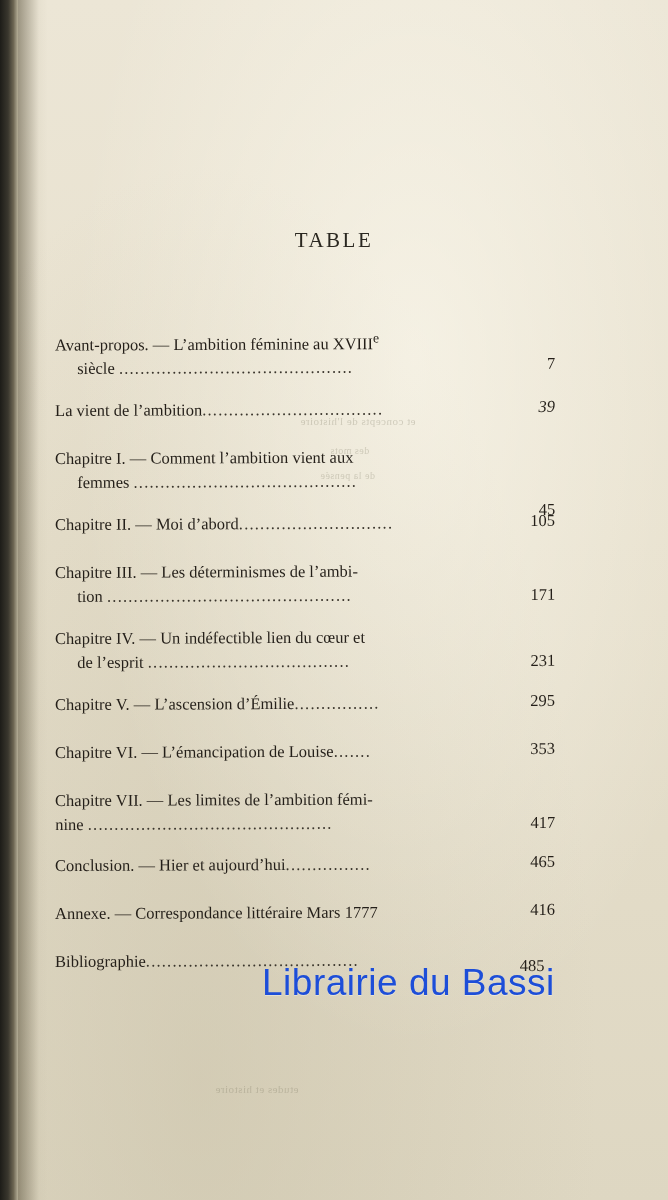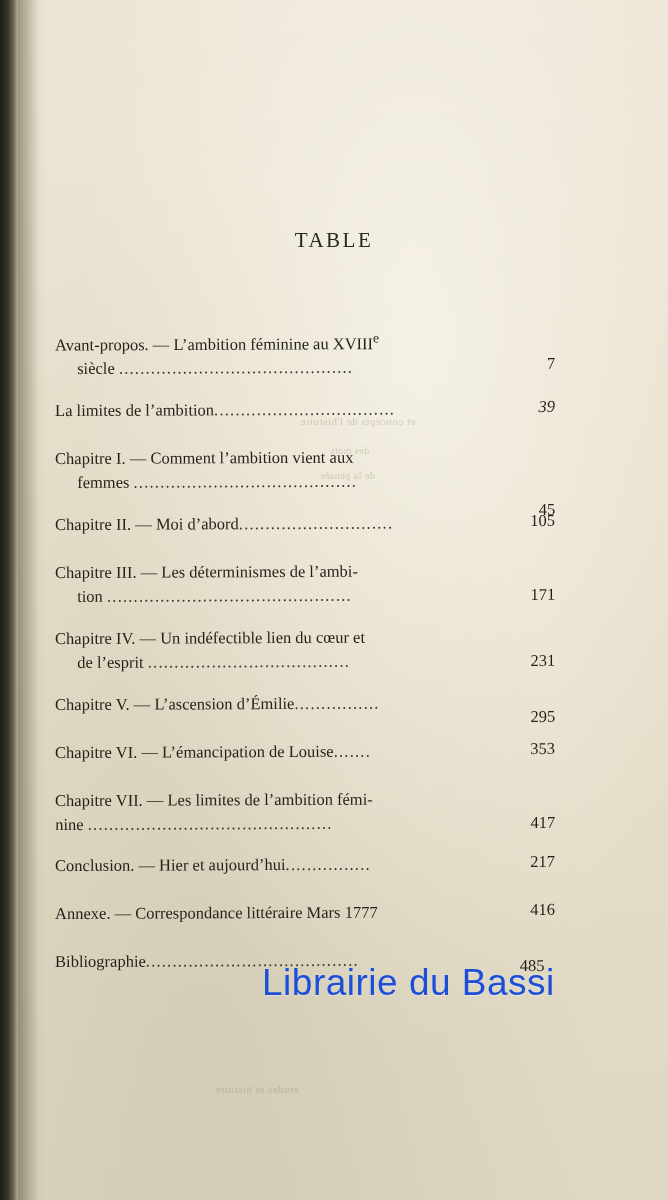--- a/index.html
+++ b/index.html
@@ -145,21 +145,21 @@
         <div class="entry-text">
           <span>Avant-propos. — L’ambition féminine au XVIII</span><sup>e</sup><br>
           <span class="indent"></span><span>siècle</span>
           <span class="leader">............................................</span>
         </div>
         <div class="page-num" style="top:26px;">7</div>
       </div>
 
       <div class="entry rotslight" style="margin-bottom:24px;">
         <div class="entry-text">
-          <span>La limites de l’ambition</span><span class="leader">..................................</span>
+          <span>La vient de l’ambition</span><span class="leader">..................................</span>
         </div>
         <div class="page-num" style="top:0px;font-style:italic;">39</div>
       </div>
 
       <div class="entry rotslight" style="margin-bottom:18px;">
         <div class="entry-text">
           <span>Chapitre I. — Comment l’ambition vient aux</span><br>
           <span class="indent"></span><span>femmes</span>
           <span class="leader">..........................................</span>
         </div>
@@ -188,21 +188,21 @@
           <span class="indent"></span><span>de l’esprit</span>
           <span class="leader">......................................</span>
         </div>
         <div class="page-num" style="top:26px;">231</div>
       </div>
 
       <div class="entry rotslight" style="margin-bottom:24px;">
         <div class="entry-text">
           <span>Chapitre V. — L’ascension d’Émilie</span><span class="leader">................</span>
         </div>
-        <div class="page-num" style="top:16px;text-align:right;">295</div>
+        <div class="page-num" style="top:0px;text-align:right;">295</div>
       </div>
 
       <div class="entry rotslight" style="margin-bottom:24px;">
         <div class="entry-text">
           <span>Chapitre VI. — L’émancipation de Louise</span><span class="leader">.......</span>
         </div>
         <div class="page-num" style="top:0px;">353</div>
       </div>
 
       <div class="entry rotslight" style="margin-bottom:18px;">
@@ -211,21 +211,21 @@
           <span>nine</span>
           <span class="leader">..............................................</span>
         </div>
         <div class="page-num" style="top:26px;">417</div>
       </div>
 
       <div class="entry rotslight" style="margin-bottom:24px;">
         <div class="entry-text">
           <span>Conclusion. — Hier et aujourd’hui</span><span class="leader">................</span>
         </div>
-        <div class="page-num" style="top:0px;">217</div>
+        <div class="page-num" style="top:0px;">465</div>
       </div>
 
       <div class="entry rotslight" style="margin-bottom:24px;">
         <div class="entry-text" style="width:450px;">
           <span>Annexe. — Correspondance littéraire Mars 1777</span>
         </div>
         <div class="page-num" style="top:0px;">416</div>
       </div>
 
       <div class="entry rotslight" style="margin-bottom:0;">

